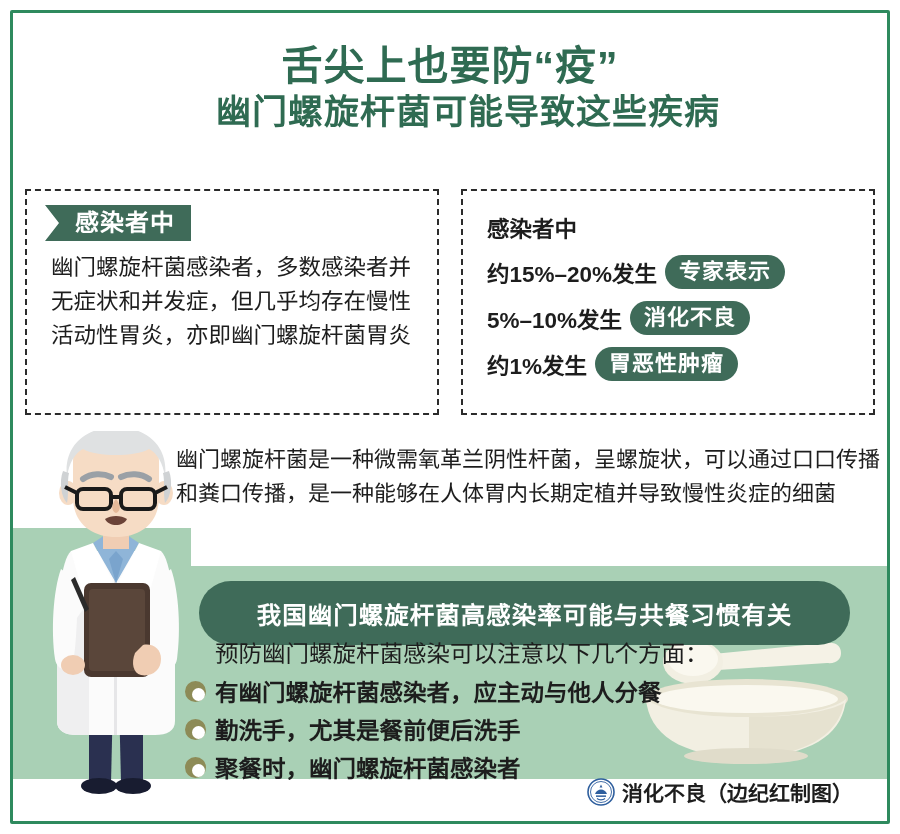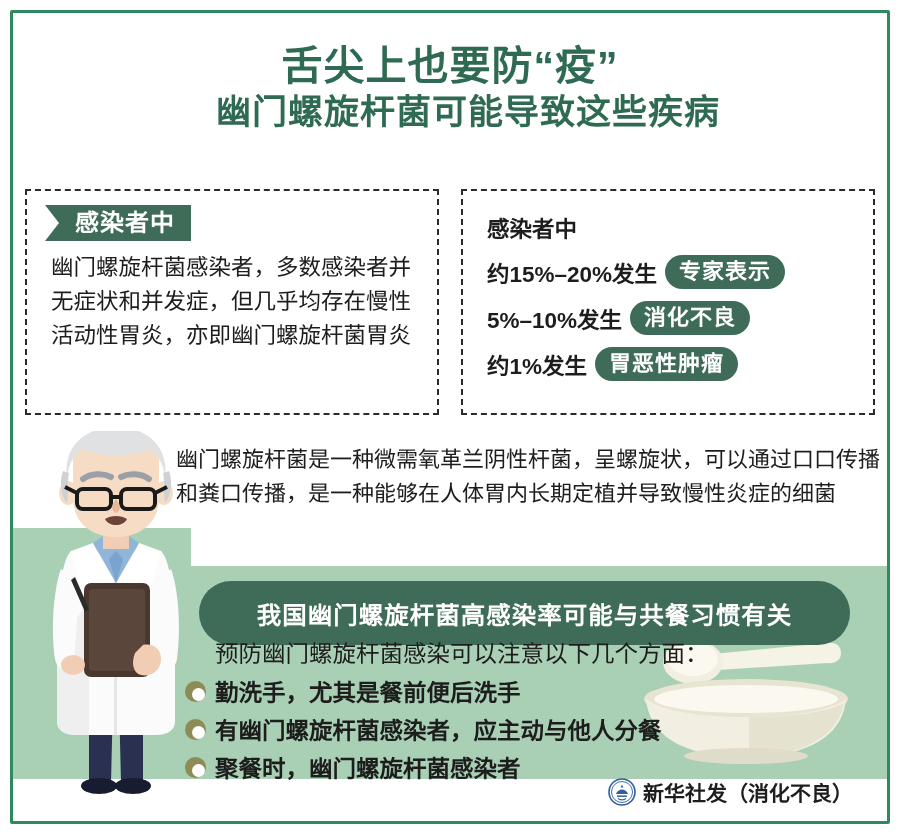--- a/index.html
+++ b/index.html
@@ -383,40 +383,40 @@
       <path d="M118,88 L118,128 C176,127 208,104 213,74 C198,83 160,88 118,88 Z" fill="#e6e2d0"></path>
 
       <ellipse cx="115" cy="127" rx="62" ry="8" fill="#e0dcca"></ellipse>
     </svg>
 
     <div class="prevent">
       <div class="prevent-head">预防幽门螺旋杆菌感染可以注意以下几个方面：</div>
 
       <div class="prevent-item">
         <span class="bullet"></span>
-        <span class="prevent-text">勤洗手，尤其是餐前便后洗手</span>
+        <span class="prevent-text">有幽门螺旋杆菌感染者，应主动与他人分餐</span>
       </div>
 
       <div class="prevent-item">
         <span class="bullet"></span>
-        <span class="prevent-text">有幽门螺旋杆菌感染者，应主动与他人分餐</span>
+        <span class="prevent-text">勤洗手，尤其是餐前便后洗手</span>
       </div>
 
       <div class="prevent-item">
         <span class="bullet"></span>
         <span class="prevent-text">聚餐时，幽门螺旋杆菌感染者</span>
       </div>
     </div>
 
     <div class="credit">
       <svg width="28" height="28" viewBox="0 0 28 28">
         <circle cx="14" cy="14" r="13" fill="none" stroke="#2f5f9e" stroke-width="1.6"></circle>
         <circle cx="14" cy="14" r="10.5" fill="none" stroke="#2f5f9e" stroke-width="0.9"></circle>
         <path d="M8,16 C10,10 18,10 20,16 Z" fill="#2f5f9e"></path>
         <path d="M14,6.5 L15.4,9.6 L12.6,9.6 Z" fill="#2f5f9e"></path>
         <rect x="9" y="17.4" width="10" height="1.5" fill="#2f5f9e"></rect>
         <path d="M10,20.5 C12,22.3 16,22.3 18,20.5" stroke="#2f5f9e" stroke-width="1.1" fill="none"></path>
       </svg>
-      <span class="credit-text">新华社发（消化不良）</span>
+      <span class="credit-text">消化不良（边纪红制图）</span>
     </div>
 
   </div>
 </div>
 
 </body></html>

